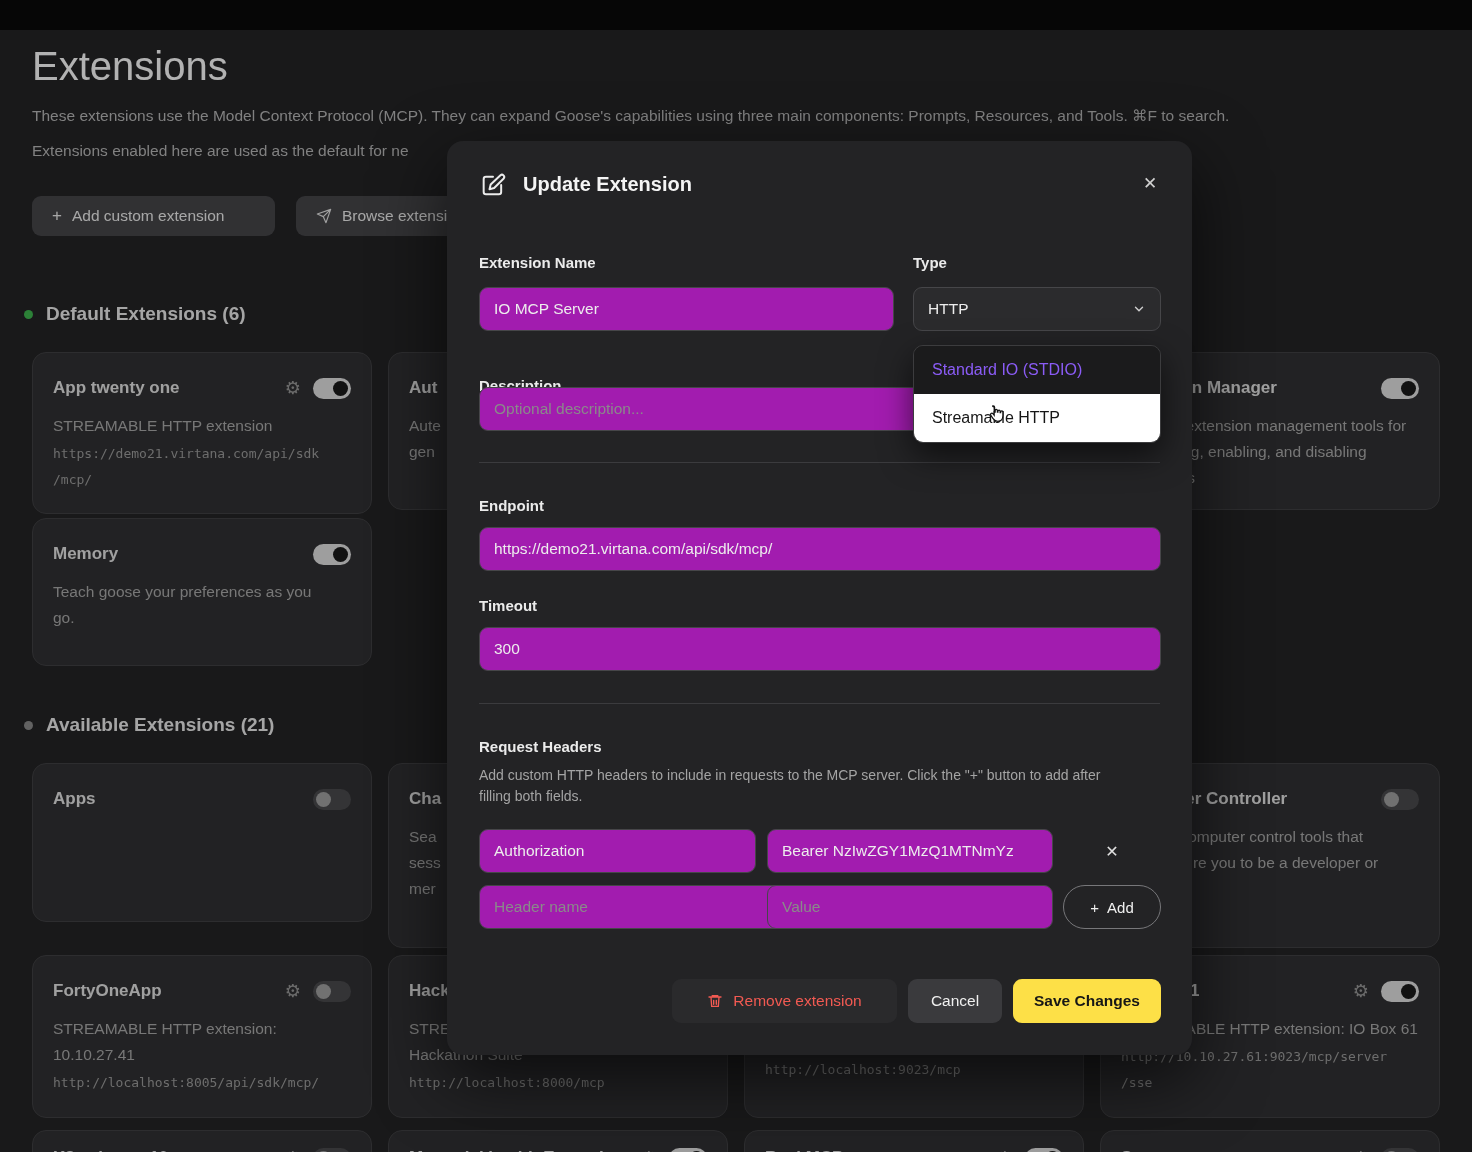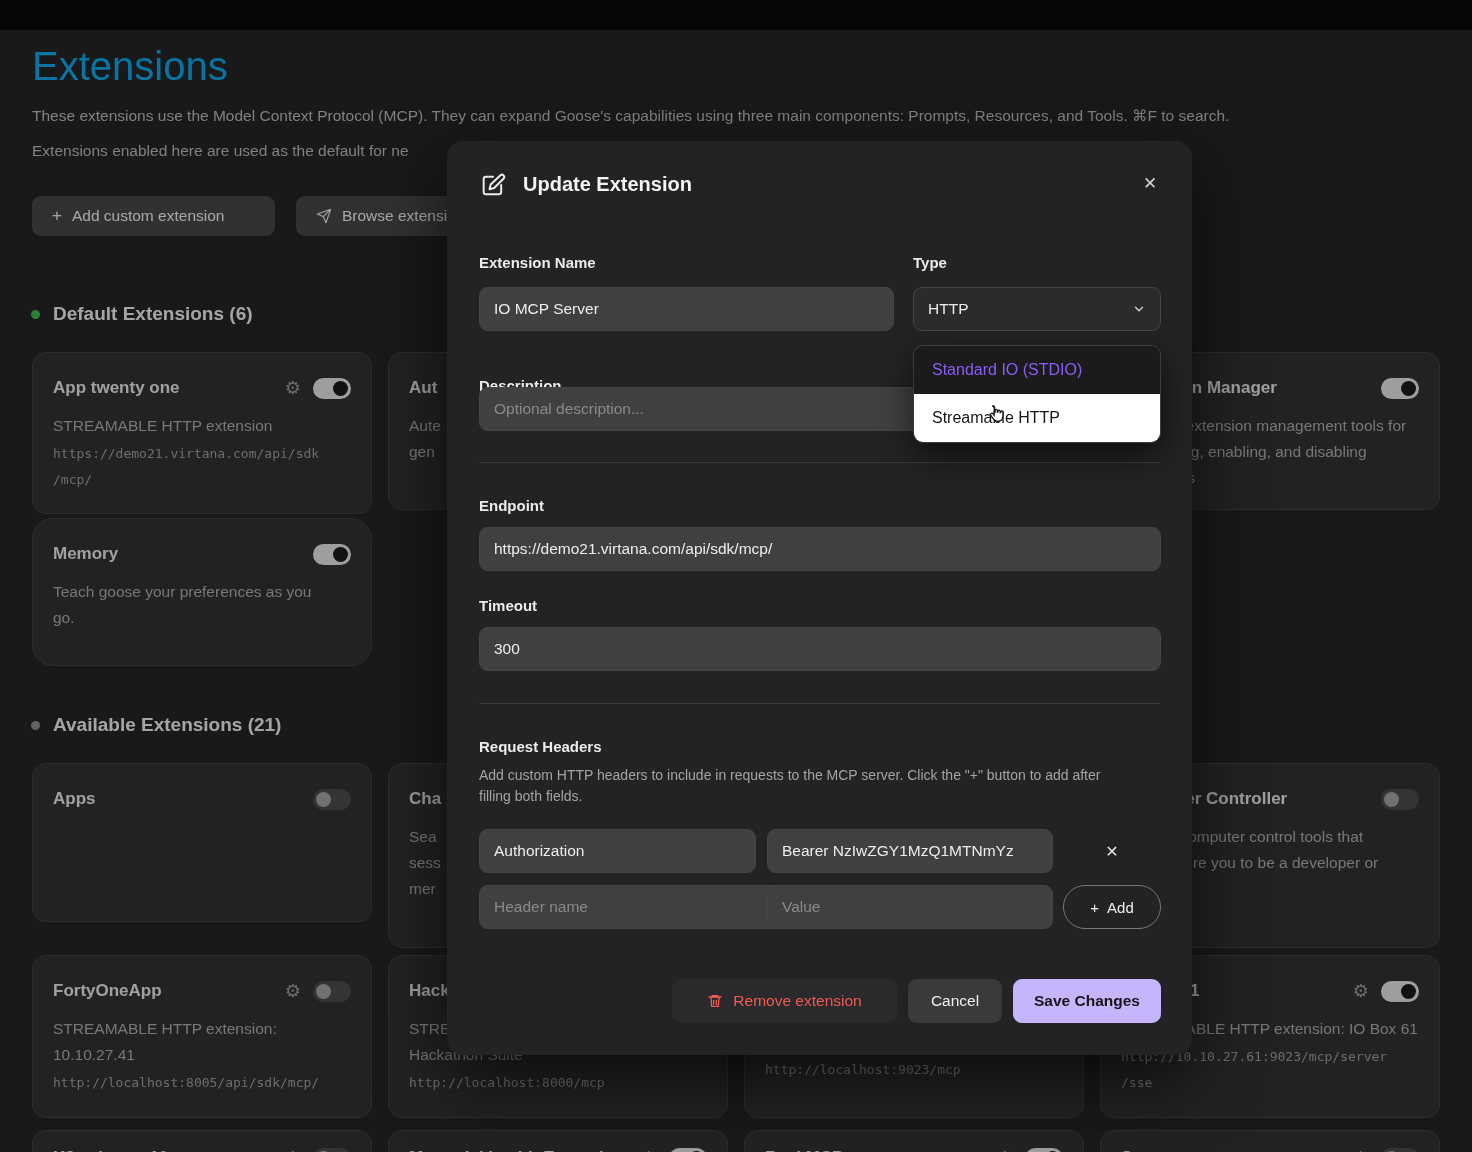--- a/index.html
+++ b/index.html
@@ -2,30 +2,30 @@
 <html><head>
 <meta charset="utf-8">
 <style>
   html,body{margin:0;padding:0;background:#000;}
   .screen{position:relative;width:1472px;height:1152px;overflow:hidden;background:#242426;
           font-family:"Liberation Sans",sans-serif;-webkit-font-smoothing:antialiased;}
   .titlebar{position:absolute;left:0;top:0;width:100%;height:30px;background:#0a0a0a;z-index:2;}
 
   
   .page{position:absolute;inset:0;z-index:1;}
-  .page-title{position:absolute;left:32px;top:44px;font-size:40px;font-weight:300;color:#0ea5e9;}
+  .page-title{position:absolute;left:32px;top:44px;font-size:40px;font-weight:300;color:#ffffff;}
   .sub{position:absolute;left:32px;font-size:15.5px;color:#b9b9b9;}
   .sub1{top:107px;} .sub2{top:142px;}
   .btn{position:absolute;top:196px;height:40px;display:flex;align-items:center;gap:10px;
        background:#47474a;color:#f0f0f0;border-radius:9px;font-size:15.5px;padding:0 20px;
        box-sizing:border-box;cursor:pointer;white-space:nowrap;}
   .btn .plus{font-size:17px;}
   .add-btn{left:32px;width:243px;}
   .browse-btn{left:296px;width:252px;}
-  .section-hdr{position:absolute;left:31px;display:flex;align-items:center;gap:13px;
+  .section-hdr{position:absolute;left:24px;display:flex;align-items:center;gap:13px;
                font-size:19px;font-weight:700;color:#ececec;}
   .dot{width:9px;height:9px;border-radius:50%;flex:none;}
   .dot-green{background:#3fb950;} .dot-gray{background:#8d8d8d;}
 
   
   .card{position:absolute;width:340px;background:#323234;border:1px solid #414144;border-radius:14px;
         padding:22px 20px;box-sizing:border-box;overflow:hidden;}
   .card-head{display:flex;align-items:center;}
   .card-title{font-size:17px;font-weight:600;color:#e6e6e6;line-height:26px;flex:1;white-space:nowrap;}
   .gear{color:#9a9a9a;font-size:18px;margin-right:12px;line-height:1;cursor:pointer;}
@@ -41,21 +41,21 @@
 
   
   .overlay{position:absolute;inset:0;background:rgba(0,0,0,.30);z-index:10;}
   .modal{position:absolute;left:447px;top:141px;width:745px;height:914px;background:#232325;
          border-radius:16px;box-shadow:0 24px 70px rgba(0,0,0,.65);z-index:20;}
   .m-abs{position:absolute;box-sizing:border-box;}
   .m-title{left:76px;top:32px;font-size:20px;font-weight:700;color:#f4f4f4;}
   .m-close{right:26px;top:26px;width:32px;height:32px;display:flex;align-items:center;justify-content:center;
            color:#d0d0d0;font-size:17px;cursor:pointer;}
   .m-label{font-size:15px;font-weight:600;color:#ebebeb;}
-  .m-input{height:44px;background:#404040;border:1px solid #464649;border-radius:9px;color:#ededed;
+  .m-input{height:44px;background:#a21caf;border:1px solid #464649;border-radius:9px;color:#ededed;
            font-size:15.5px;padding:0 14px;font-family:inherit;outline:none;}
   .m-input::placeholder{color:#8a8a8a;}
   .m-select{height:44px;background:#2b2b2d;border:1px solid #464649;border-radius:9px;color:#ededed;
             font-size:15.5px;padding:0 14px;display:flex;align-items:center;justify-content:space-between;cursor:pointer;}
   .divider{left:32px;width:681px;height:1px;background:#3b3b3e;}
   .help{font-size:14px;color:#a4a4a4;line-height:21px;white-space:pre-line;}
   .dropdown{left:466px;top:204px;width:248px;border-radius:10px;overflow:hidden;z-index:30;
             border:1px solid #3c3c3e;box-shadow:0 12px 32px rgba(0,0,0,.6);}
   .dd-opt{height:48px;display:flex;align-items:center;padding:0 18px;font-size:16px;cursor:pointer;}
   .dd-opt.plain{background:#1b1b1c;color:#8b5cf6;}
@@ -63,21 +63,21 @@
   .cursor-hand{left:538px;top:262px;z-index:35;pointer-events:none;}
   .hdr-x{left:643px;top:688px;width:44px;height:44px;display:flex;align-items:center;justify-content:center;
          color:#e0e0e0;font-size:16px;cursor:pointer;}
   .pill-add{left:616px;top:744px;width:98px;height:44px;border:1px solid #77777a;border-radius:22px;
             background:transparent;color:#f0f0f0;display:flex;align-items:center;justify-content:center;gap:8px;
             font-size:15px;cursor:pointer;}
   .foot-btn{top:838px;height:44px;border-radius:9px;display:flex;align-items:center;justify-content:center;
             gap:10px;font-size:15.5px;cursor:pointer;}
   .remove-btn{left:225px;width:225px;background:#2a2a2c;color:#f25a52;align-items:center;}
   .cancel-btn{left:461px;width:94px;background:#3a3a3d;color:#efefef;}
-  .save-btn{left:566px;width:148px;background:#c4b5fd;color:#161616;font-weight:600;}
+  .save-btn{left:566px;width:148px;background:#fde047;color:#161616;font-weight:600;}
 </style>
 </head>
 <body>
 
 <div class="screen">
   <div class="titlebar"></div>
 
   <div class="page">
     <div class="page-title">Extensions</div>
     <div class="sub sub1">These extensions use the Model Context Protocol (MCP). They can expand Goose's capabilities using three main components: Prompts, Resources, and Tools. ⌘F to search.</div>
@@ -130,21 +130,21 @@
         <div class="card-title">Extension Manager</div>
         <span class="toggle on">
             <span class="knob"></span>
           </span>
       </div>
       <div class="card-desc">Provides extension management tools for
 discovering, enabling, and disabling
 extensions</div>
     </div>
 
-    <div class="card" style="left:32px;top:518px;height:148px;border-radius:21px;">
+    <div class="card" style="left:32px;top:518px;height:148px;">
       <div class="card-head">
         <div class="card-title">Memory</div>
         <span class="toggle on">
             <span class="knob"></span>
           </span>
       </div>
       <div class="card-desc">Teach goose your preferences as you
 go.</div>
     </div>
 

